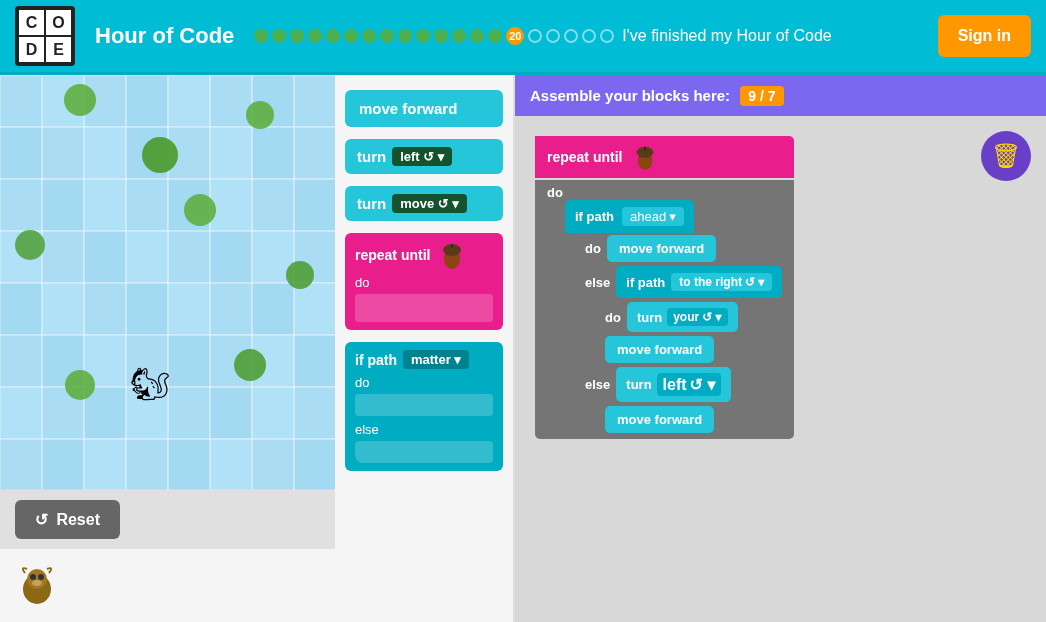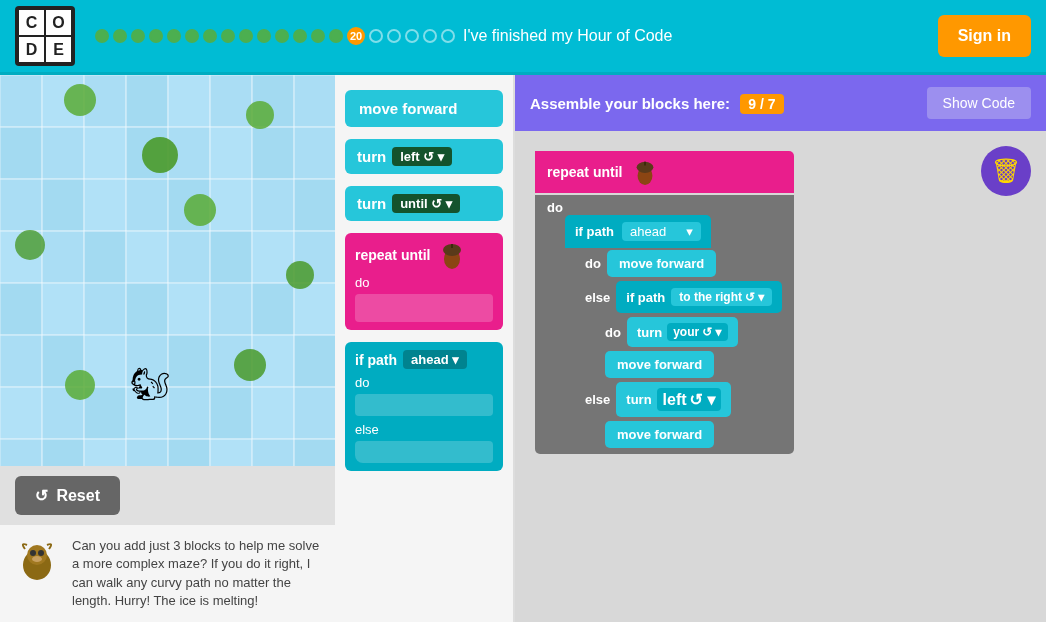--- a/index.html
+++ b/index.html
@@ -265,20 +265,21 @@
 </head>
 <body>
 
 <header class="header">
   <div class="logo">
     <div class="logo-cell">C</div>
     <div class="logo-cell">O</div>
     <div class="logo-cell">D</div>
     <div class="logo-cell">E</div>
   </div>
+  <span class="header-title">Hour of Code</span>
   <div class="progress-area">
     <div class="progress-dots">
 
       <div class="dot filled"></div>
       <div class="dot filled"></div>
       <div class="dot filled"></div>
       <div class="dot filled"></div>
       <div class="dot filled"></div>
       <div class="dot filled"></div>
       <div class="dot filled"></div>
@@ -413,74 +414,72 @@
     <div class="hint-area">
       <svg class="squirrel-icon" viewBox="0 0 45 45">
         <ellipse cx="22" cy="28" rx="14" ry="15" fill="#8B6914"></ellipse>
         <ellipse cx="22" cy="18" rx="10" ry="10" fill="#a07820"></ellipse>
         <circle cx="18" cy="16" r="3" fill="#333"></circle>
         <circle cx="26" cy="16" r="3" fill="#333"></circle>
         <ellipse cx="22" cy="22" rx="5" ry="3" fill="#c8a060"></ellipse>
         <path d="M 10 12 Q 5 5 12 8" stroke="#8B6914" stroke-width="2" fill="none"></path>
         <path d="M 34 12 Q 39 5 32 8" stroke="#8B6914" stroke-width="2" fill="none"></path>
       </svg>
-      <p class="hint-text">Can you add just 3 blocks to help me solve a more complex maze? If you do it right, I can walk any curvy path no matter the length. Hurry! The ice is melting!</p>
     </div>
   </div>
 
   <div class="blocks-panel">
     <div class="blocks-list">
 
       <div class="block teal">
         <span>move forward</span>
       </div>
 
       <div class="block teal" style="display:flex;align-items:center;gap:6px;padding:8px 12px;">
         <span>turn</span>
         <span class="dropdown-badge teal-light">left ↺ ▾</span>
       </div>
 
       <div class="block teal" style="display:flex;align-items:center;gap:6px;padding:8px 12px;">
         <span>turn</span>
-        <span class="dropdown-badge teal-light">until ↺ ▾</span>
+        <span class="dropdown-badge teal-light">move ↺ ▾</span>
       </div>
 
       <div style="background:#e91e8c;border-radius:6px;padding:8px 10px;color:white;">
         <div style="display:flex;align-items:center;gap:8px;">
           <span style="font-size:14px;font-weight:bold;">repeat until</span>
           <svg width="28" height="28" viewBox="0 0 28 28">
             <ellipse cx="14" cy="18" rx="8" ry="10" fill="#8B4513"></ellipse>
             <ellipse cx="14" cy="9" rx="9" ry="6" fill="#5a3a1a"></ellipse>
             <line x1="14" y1="3" x2="14" y2="7" stroke="#3a2a0a" stroke-width="2"></line>
           </svg>
         </div>
         <div style="margin-top:6px;color:white;font-size:13px;">do</div>
         <div style="background:rgba(255,255,255,0.2);border-radius:4px;min-height:28px;margin-top:4px;"></div>
       </div>
 
       <div style="background:#00acc1;border-radius:6px;padding:8px 10px;color:white;">
         <div style="display:flex;align-items:center;gap:6px;font-size:14px;font-weight:bold;">
           <span>if path</span>
-          <span class="dropdown-badge dark">ahead ▾</span>
+          <span class="dropdown-badge dark">matter ▾</span>
         </div>
         <div style="color:white;font-size:13px;margin-top:6px;">do</div>
         <div style="background:rgba(255,255,255,0.2);border-radius:4px;min-height:22px;margin-top:4px;"></div>
         <div style="color:white;font-size:13px;margin-top:6px;">else</div>
         <div style="background:rgba(255,255,255,0.2);border-radius:4px;min-height:22px;margin-top:4px;border-bottom-left-radius:8px;"></div>
       </div>
     </div>
   </div>
 
   <div class="code-panel">
     <div class="code-header">
       <span class="code-header-title">
         <span>Assemble your blocks here:</span>
         <span style="background:#ff9800;border-radius:4px;padding:2px 8px;margin-left:6px;font-size:14px;">9 / 7</span>
       </span>
-      <button class="show-code-btn">Show Code</button>
     </div>
     <div class="code-workspace">
 
       <div class="trash-icon">
         <span class="trash-unicode">🗑</span>
       </div>
 
       <div class="ws-blocks">
 
 
@@ -493,21 +492,21 @@
           </svg>
         </div>
 
         <div style="background:#757575;padding:5px 12px 0 12px;display:flex;align-items:center;">
           <span style="color:white;font-size:13px;font-weight:bold;">do</span>
         </div>
 
         <div style="background:#757575;padding:0 12px 0 30px;">
           <div style="background:#00acc1;border-radius:5px 5px 0 0;padding:7px 10px;display:inline-flex;align-items:center;gap:8px;">
             <span style="color:white;font-size:13px;font-weight:bold;">if path</span>
-            <span style="background:#26c6da;color:white;border-radius:4px;padding:2px 8px;font-size:13px;display:inline-flex;align-items:center;gap:20px;">
+            <span style="background:#26c6da;color:white;border-radius:4px;padding:2px 8px;font-size:13px;display:inline-flex;align-items:center;gap:3px;">
               <span>ahead</span>
               <span>▾</span>
             </span>
           </div>
         </div>
 
         <div style="background:#757575;padding:2px 12px 2px 50px;">
           <div style="display:flex;align-items:center;gap:6px;">
             <span style="color:white;font-size:13px;font-weight:bold;">do</span>
             <div style="background:#26c6da;border-radius:5px;padding:6px 12px;color:white;font-size:13px;font-weight:bold;">

